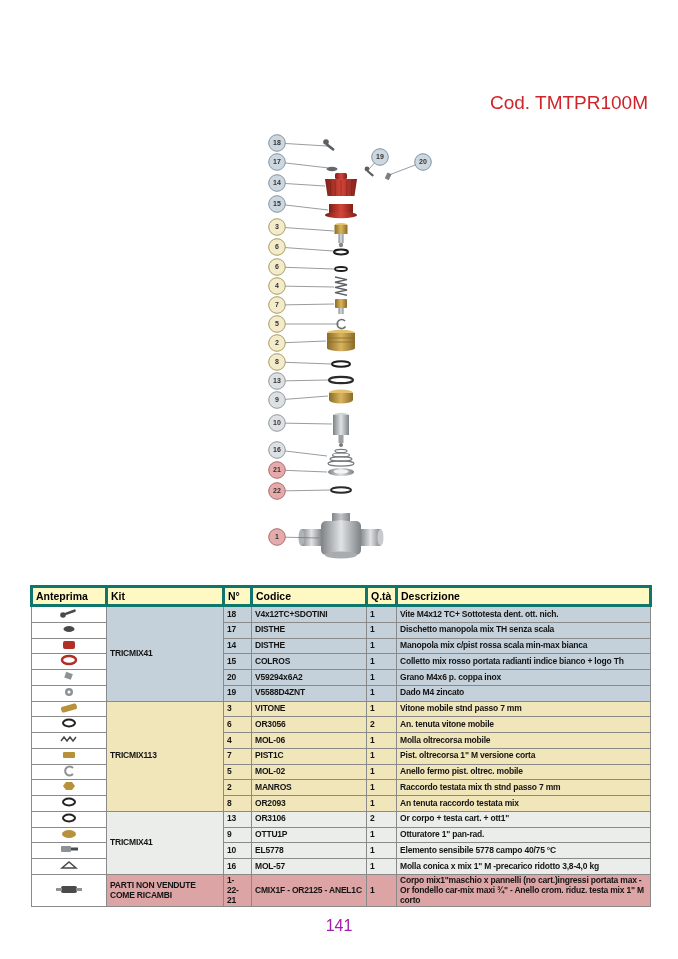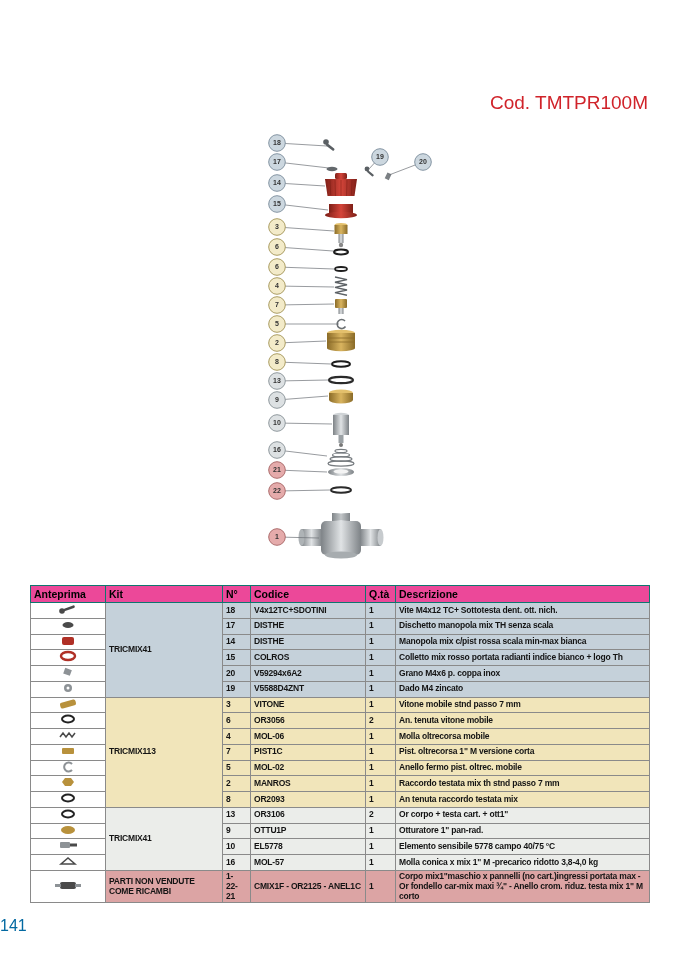--- a/index.html
+++ b/index.html
@@ -22,39 +22,39 @@
     position:absolute;top:92px;right:30px;font-size:19px;color:#d0232a;
   }
   
   .diagram{position:absolute;left:255px;top:128px;width:210px;height:458px}
   
   .tablewrap{position:absolute;left:30px;top:585px;width:619px}
   table.parts{
     border-collapse:collapse;table-layout:fixed;width:619px;border:1px solid #333;
   }
   table.parts th{
-    background:#ec4899;border:1px solid #0f766e;font-size:10.5px;font-weight:bold;
+    background:#fef9c3;border:3px solid #0f766e;font-size:10.5px;font-weight:bold;
     text-align:left;padding:1px 3px;height:14px;color:#000;
   }
   table.parts td{
     border:1px solid #8a8a8a;padding:0 3px;height:14px;font-size:8.5px;
     font-weight:bold;color:#141414;overflow:hidden;vertical-align:middle;
     letter-spacing:-0.2px;line-height:1.15;
   }
   td.c-ant{background:#fff;text-align:center;padding:0}
   td.c-kit{vertical-align:top;font-size:9.5px;padding-top:1px}
   td.c-n{white-space:pre-line}
   td.c-desc{white-space:nowrap}
   tr.tall td{height:auto;padding-top:1px;padding-bottom:1px}
   tr.tall td.c-desc{white-space:normal}
   .red{color:#c41420}
   
   .pagenum{
-    position:absolute;bottom:24px;left:0;right:0;
-    font-size:16px;color:#0369a1;
+    position:absolute;bottom:24px;left:0;right:0;text-align:center;
+    font-size:16px;color:#a21caf;
   }
 </style>
 </head>
 <body>
 
 <div class="brand">
 </div>
 
 <div class="product-code">Cod. TMTPR100M</div>
 

